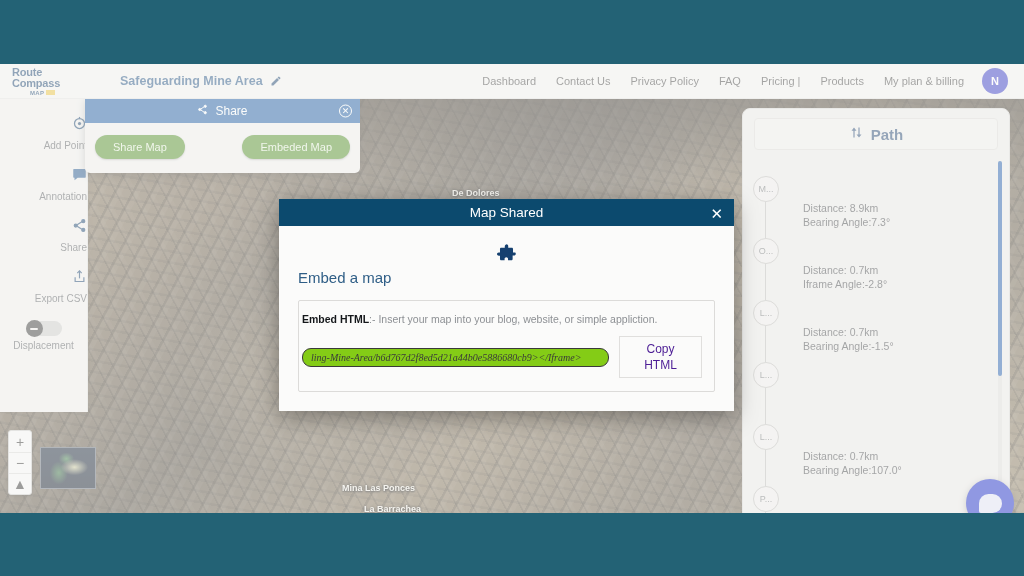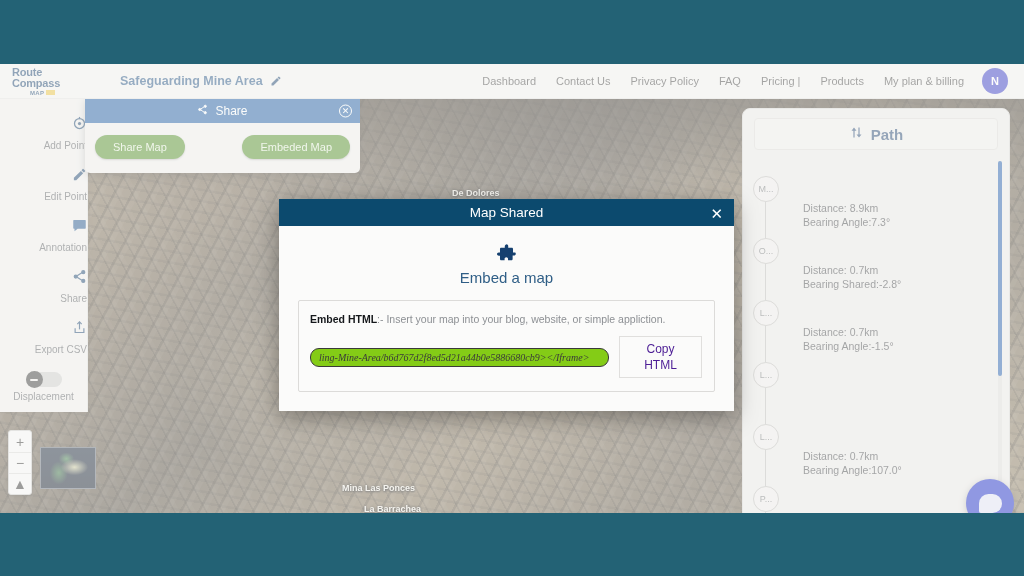--- a/index.html
+++ b/index.html
@@ -213,22 +213,22 @@
     height:27px; background:#0c4a6e; color:#ffffff;
     display:flex; align-items:center; justify-content:center; position:relative;
     font-size:13.5px;
   }
   .modal-head .x {
     position:absolute; right:11px; top:50%; transform:translateY(-50%);
     font-size:15px; line-height:1; cursor:pointer; color:#fff;
   }
   .modal-body { padding:16px 19px 0 19px; }
   .puzzle-ico { display:flex; justify-content:center; color:#15406f; margin-bottom:4px; }
-  .modal-sub { text-align:center; font-size:15px; color:#2f5e86; margin-bottom:14px; }
-  .embed-card { border:1px solid #dcdbd9; border-radius:2px; padding:11px 12px 13px 11px; }
+  .modal-sub { text-align:left; font-size:15px; color:#2f5e86; margin-bottom:14px; }
+  .embed-card { border:1px solid #dcdbd9; border-radius:2px; padding:11px 12px 13px 3px; }
   .embed-desc { font-size:10.5px; color:#8d9094; margin-bottom:10px; line-height:14px; }
   .embed-desc b { color:#15181b; font-weight:bold; }
   .embed-row { display:flex; align-items:center; gap:0; }
   .embed-input {
     flex:1; height:19px; border:1.5px solid #3a3a3a; border-radius:9px;
     background:#84cc16; color:#3a3a3a;
     font-family:"Liberation Serif", serif; font-style:italic; font-size:10px;
     padding:0 8px; outline:none; overflow:hidden; white-space:nowrap;
     display:flex; align-items:center;
   }
@@ -307,21 +307,21 @@
           <div class="path-meta">
             <div>Distance: 8.9km</div>
             <div>Bearing Angle:7.3°</div>
           </div>
         </div>
         <div class="path-item">
           <div class="node">O...</div>
           <div class="node-line"></div>
           <div class="path-meta">
             <div>Distance: 0.7km</div>
-            <div>Bearing Shared:-2.8°</div>
+            <div>Iframe Angle:-2.8°</div>
           </div>
         </div>
         <div class="path-item">
           <div class="node">L...</div>
           <div class="node-line"></div>
           <div class="path-meta">
             <div>Distance: 0.7km</div>
             <div>Bearing Angle:-1.5°</div>
           </div>
         </div>
@@ -354,28 +354,20 @@
     <div class="tools">
       <div class="tool">
         <span class="tool-ico">
           <svg width="15" height="15" viewBox="0 0 24 24" fill="none" stroke="#123d6b" stroke-width="2">
               <circle cx="12" cy="12" r="8"></circle>
               <circle cx="12" cy="12" r="2.6" fill="#123d6b" stroke="none"></circle>
               <line x1="12" y1="1.5" x2="12" y2="5"></line>
             </svg>
         </span>
         <span class="tool-lbl">Add Point</span>
-      </div>
-      <div class="tool">
-        <span class="tool-ico">
-          <svg width="15" height="15" viewBox="0 0 24 24" fill="#123d6b">
-              <path d="M20.7 5.6l-2.3-2.3a1 1 0 0 0-1.4 0l-1.8 1.8 3.7 3.7 1.8-1.8a1 1 0 0 0 0-1.4zM3 17.2V21h3.8L17.9 9.9l-3.7-3.7L3 17.2z"></path>
-            </svg>
-        </span>
-        <span class="tool-lbl">Edit Point</span>
       </div>
       <div class="tool">
         <span class="tool-ico">
           <svg width="15" height="15" viewBox="0 0 24 24" fill="#1a4f8a">
               <path d="M3 3h18a1 1 0 0 1 1 1v12a1 1 0 0 1-1 1H9l-5 4v-4H3a1 1 0 0 1-1-1V4a1 1 0 0 1 1-1z"></path>
             </svg>
         </span>
         <span class="tool-lbl">Annotation</span>
       </div>
       <div class="tool">

